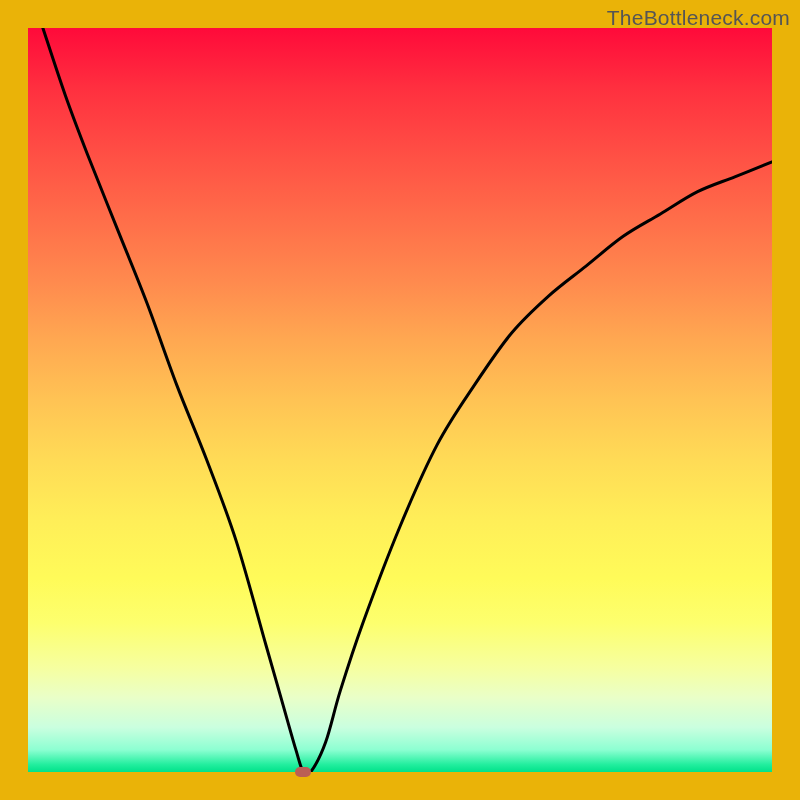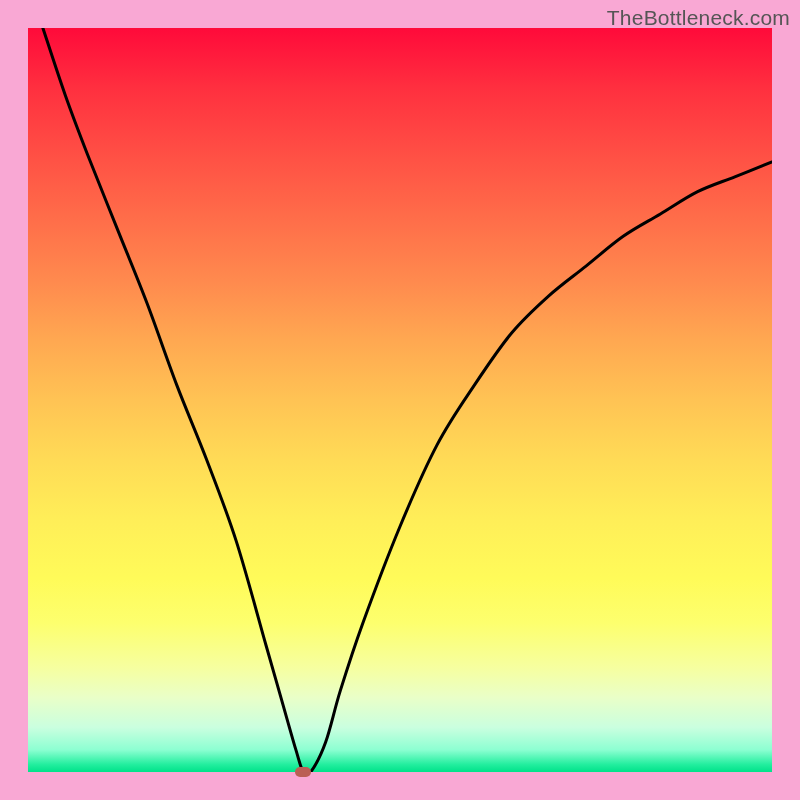--- a/index.html
+++ b/index.html
@@ -1,17 +1,17 @@
 <!DOCTYPE html>
 <html><head>
 <meta charset="utf-8">
 <style>
   * { margin: 0; padding: 0; box-sizing: border-box; }
   body { width: 800px; height: 800px; overflow: hidden; position: relative; font-family: Arial, sans-serif; }
-  .container { width: 800px; height: 800px; background: #f9a8d4; position: relative; }
+  .container { width: 800px; height: 800px; background: #eab308; position: relative; }
   .plot-area {
     position: absolute;
     left: 28px;
     top: 28px;
     width: 744px;
     height: 744px;
     background: linear-gradient(to bottom,
       #ff0a3a 0%,
       #ff2f3f 8%,
       #ff4c44 16%,

